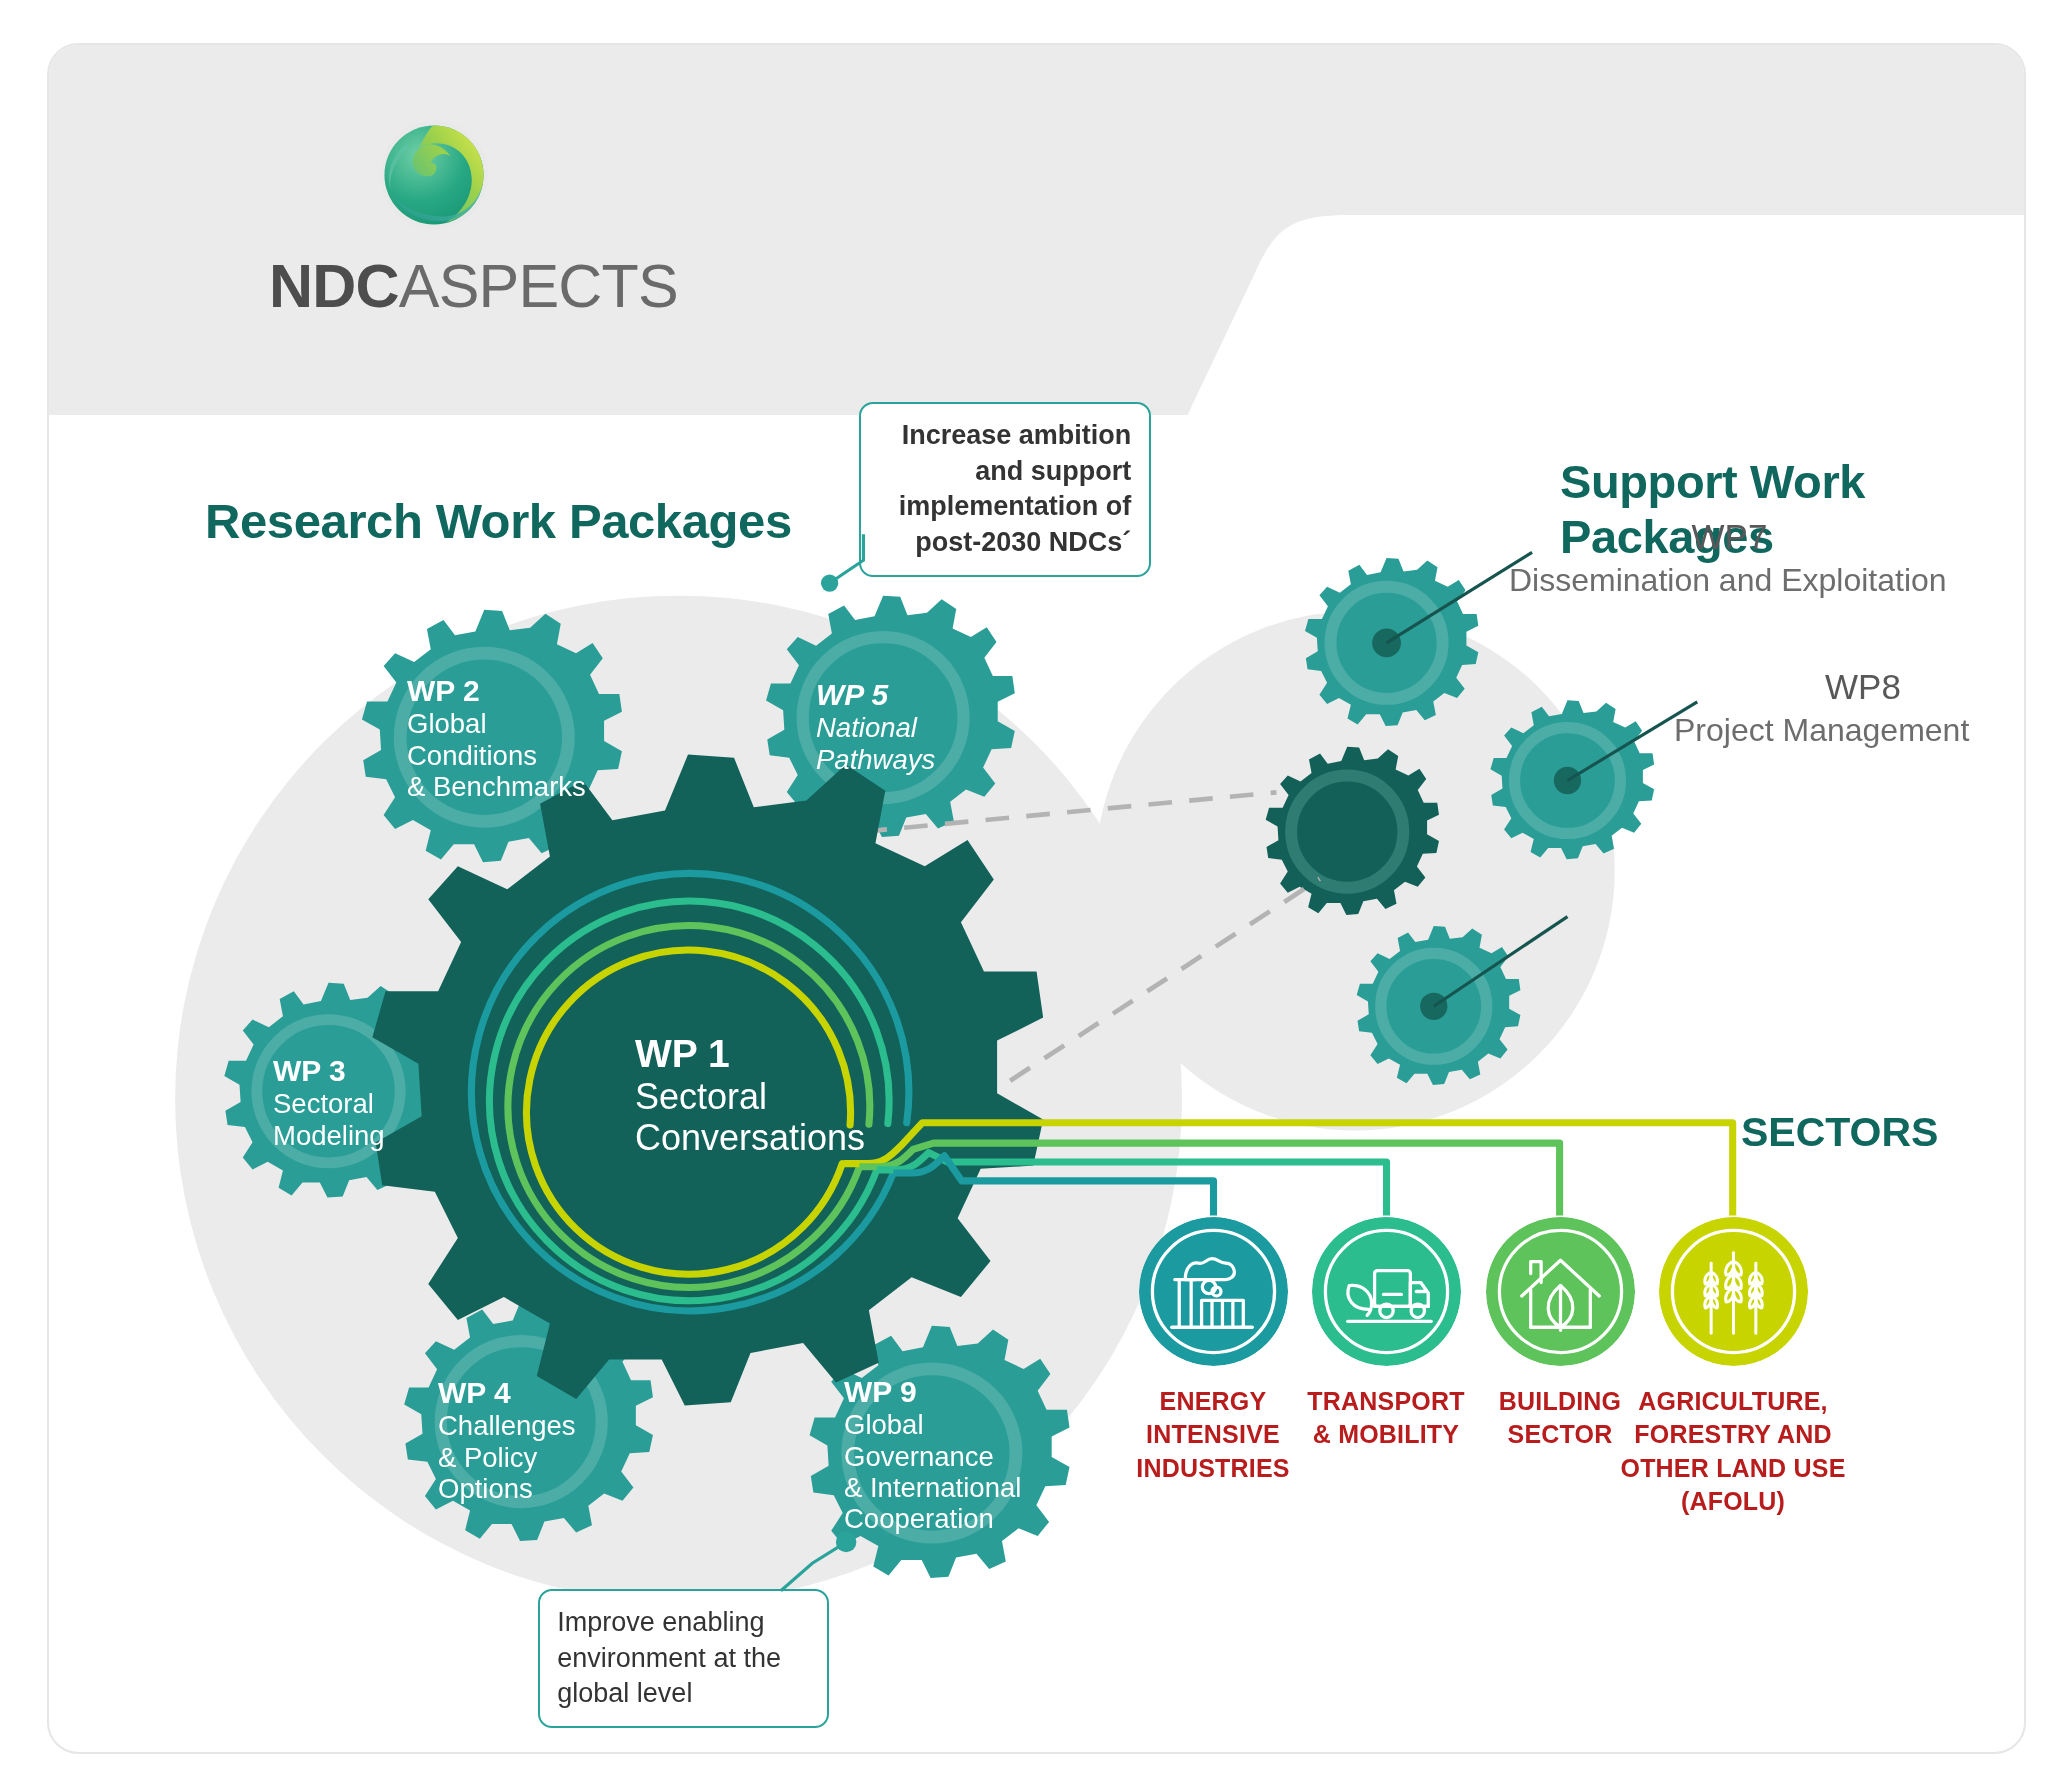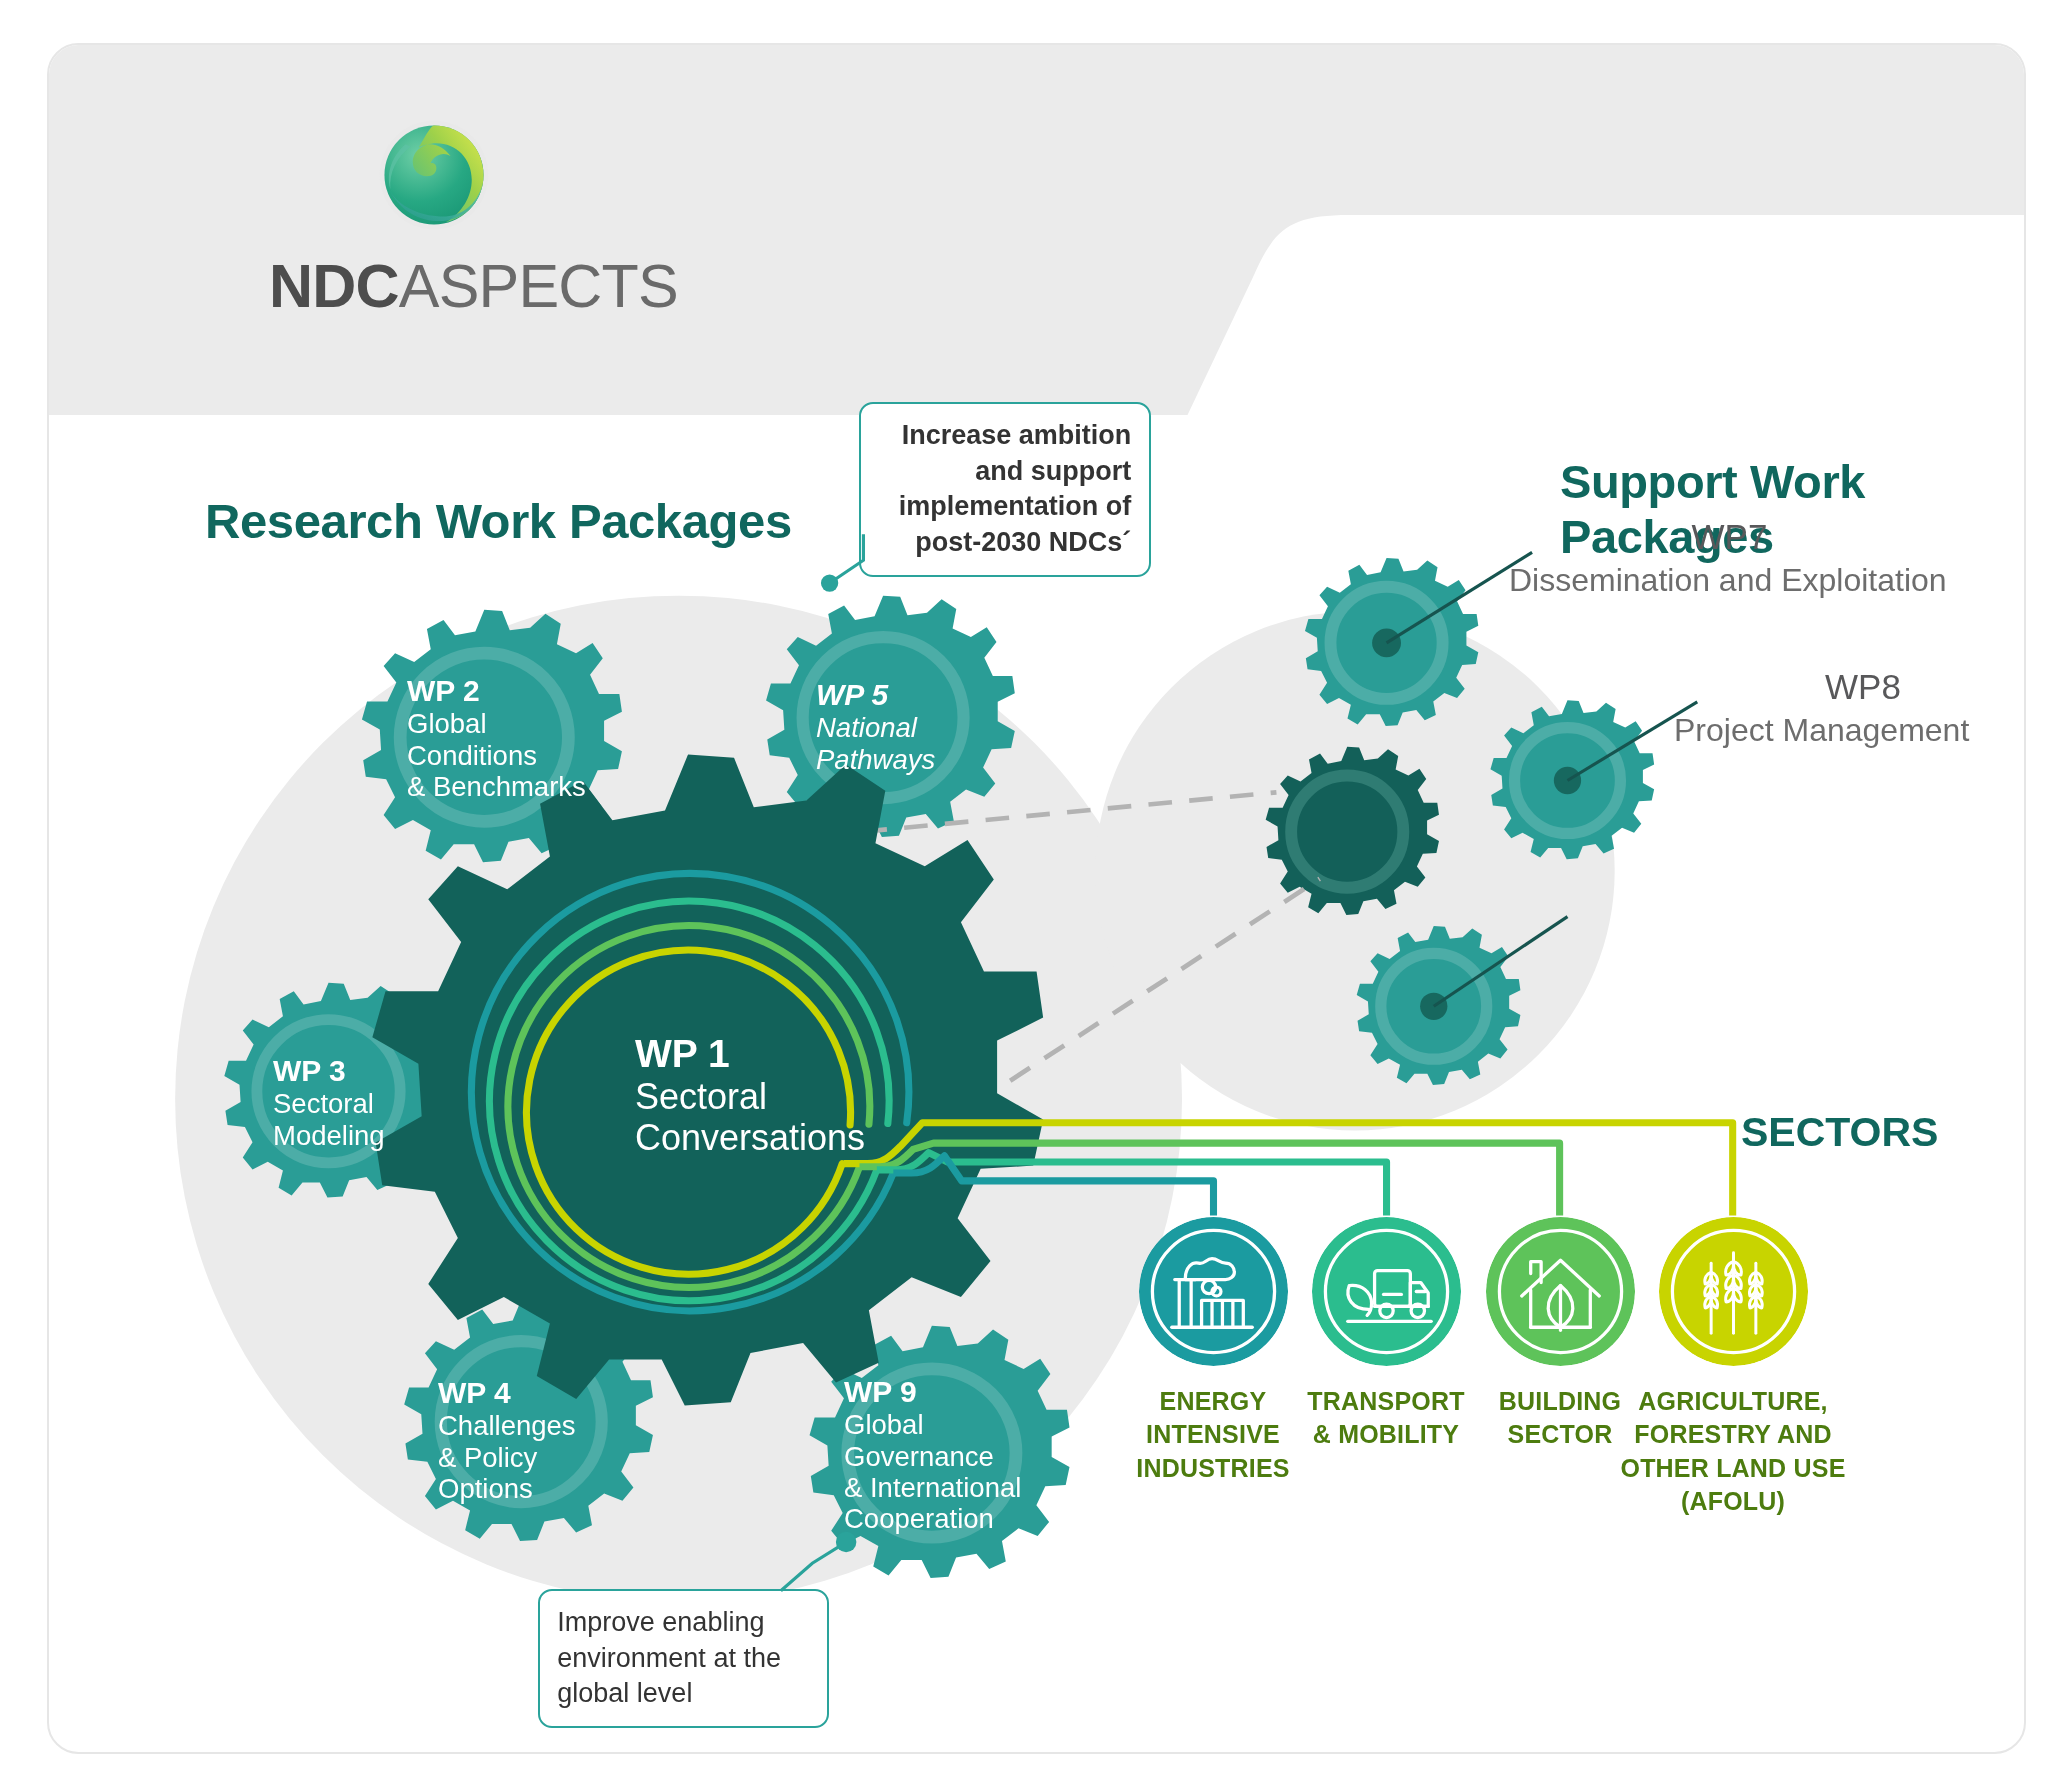--- a/index.html
+++ b/index.html
@@ -43,21 +43,21 @@
   .callout{position:absolute;border:2.4px solid #2aa39b;border-radius:14px;background:#ffffff;
            color:#333333;font-size:27px;line-height:1.32;padding:14px 17.3px;}
 
   
   .swp{position:absolute;}
   .swp .n{font-size:35px;font-weight:normal;color:#58585a;display:block;text-align:center;}
   .swp .d{font-size:32px;font-weight:normal;color:#6d6d6d;display:block;margin-top:4.7px;}
 
   
   .sector{position:absolute;width:228px;text-align:center;}
-  .sector .cap{margin-top:19px;font-size:25px;font-weight:bold;color:#4d7c0f;line-height:1.33;letter-spacing:0.2px;}
+  .sector .cap{margin-top:19px;font-size:25px;font-weight:bold;color:#b91c1c;line-height:1.33;letter-spacing:0.2px;}
   .sector .ic{width:149px;height:149px;display:block;margin:0 auto;border-radius:50%;}
 </style>
 </head>
 <body>
 
 <div id="stage">
  <div class="card">
 
   <svg class="layer" viewBox="0 0 2510 2170">
     <ellipse cx="800" cy="1340" rx="640" ry="640" fill="#ebebeb"></ellipse>

